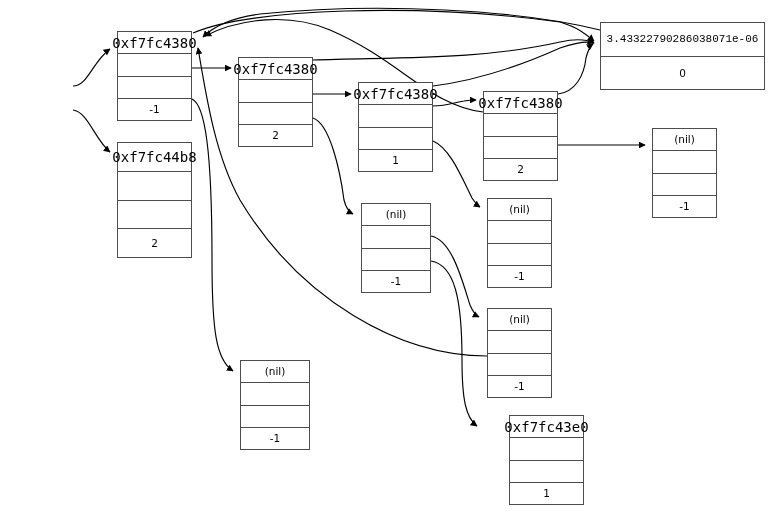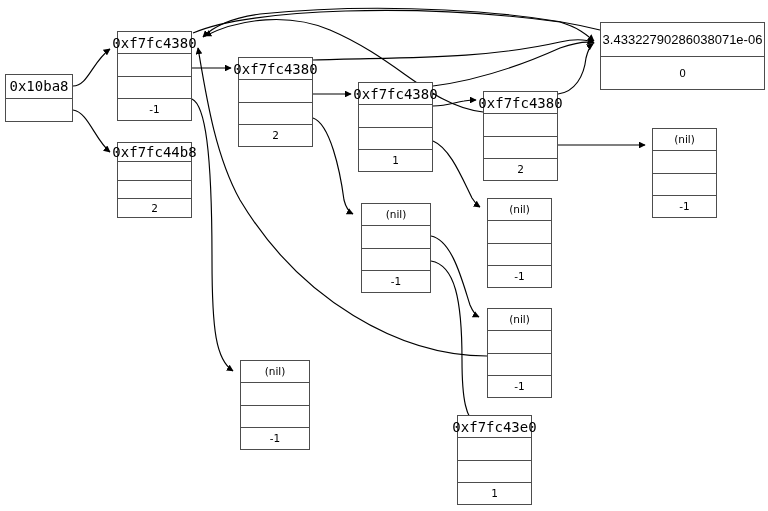--- a/index.html
+++ b/index.html
@@ -52,22 +52,22 @@
   .cell.mono {
     font-family: "DejaVu Sans Mono", monospace;
     font-size: 14px;
     letter-spacing: 0px;
   }
   .cell.num {
     font-family: "DejaVu Sans", sans-serif;
     font-size: 10.5px;
   }
   .cell.wide {
-    font-family: Liberation Sans, sans-serif;
-    font-size: 13px;
+    font-family: Liberation Mono, monospace;
+    font-size: 11px;
   }
   .cell.empty { }
 </style>
 </head>
 <body>
 
 <div id="canvas">
 
   <svg id="edges" viewBox="0 0 768 511" width="768" height="511" xmlns="http://www.w3.org/2000/svg">
     <defs>
@@ -109,33 +109,29 @@
 
       <path d="M 431 236 C 452 240, 462 280, 470 305 C 473 312, 475 315, 479 317"></path>
 
       <path d="M 431 261 C 455 265, 462 300, 462 360 C 462 400, 466 418, 477 426"></path>
 
       <path d="M 487 356 C 400 356, 300 300, 240 200 C 215 155, 206 95, 198 48"></path>
 
     </g>
   </svg>
 
-  <div class="node" style="left:5px; top:74px; width:68px; height:48px;">
-    <div class="cell mono">0x10ba8</div>
-    <div class="cell empty"></div>
-  </div>
 
   <div class="node" style="left:117px; top:31px; width:75px; height:90px;">
     <div class="cell mono">0xf7fc4380</div>
     <div class="cell empty"></div>
     <div class="cell empty"></div>
     <div class="cell num">-1</div>
   </div>
 
-  <div class="node" style="left:117px; top:142px; width:75px; height:76px;">
+  <div class="node" style="left:117px; top:142px; width:75px; height:116px;">
     <div class="cell mono">0xf7fc44b8</div>
     <div class="cell empty"></div>
     <div class="cell empty"></div>
     <div class="cell num">2</div>
   </div>
 
   <div class="node" style="left:238px; top:57px; width:75px; height:90px;">
     <div class="cell mono">0xf7fc4380</div>
     <div class="cell empty"></div>
     <div class="cell empty"></div>
@@ -189,20 +185,20 @@
     <div class="cell num">-1</div>
   </div>
 
   <div class="node" style="left:240px; top:360px; width:70px; height:90px;">
     <div class="cell num">(nil)</div>
     <div class="cell empty"></div>
     <div class="cell empty"></div>
     <div class="cell num">-1</div>
   </div>
 
-  <div class="node" style="left:457px; top:415px; width:75px; height:90px;">
+  <div class="node" style="left:509px; top:415px; width:75px; height:90px;">
     <div class="cell mono">0xf7fc43e0</div>
     <div class="cell empty"></div>
     <div class="cell empty"></div>
     <div class="cell num">1</div>
   </div>
 
 </div>
 
 </body></html>

